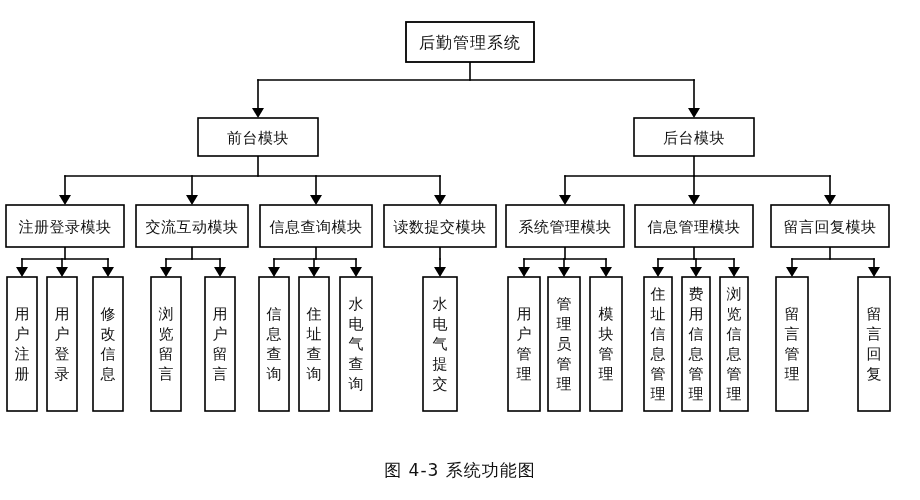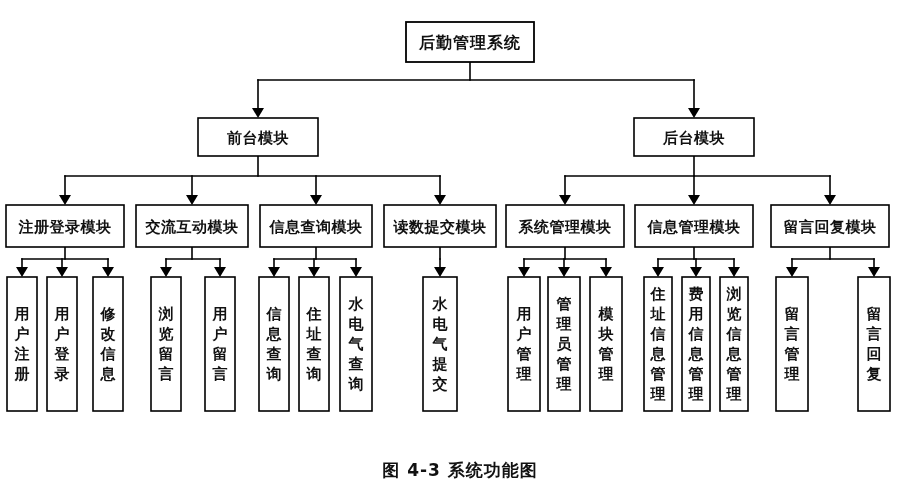--- a/index.html
+++ b/index.html
@@ -3,21 +3,21 @@
 <meta charset="utf-8">
 <title>系统功能图</title>
 <style>
   html,body{margin:0;padding:0;}
   body{
     width:920px;height:500px;
     background:#ffffff;
     font-family:"Liberation Serif","DejaVu Serif",serif;
     overflow:hidden;
   }
-  #diagram-root{position:relative;width:920px;height:444px;font-weight:bold;}
+  #diagram-root{position:relative;width:920px;height:444px;}
   svg#functional-diagram{display:block;width:920px;height:500px;}
   .node-box{fill:#ffffff;stroke:#000000;stroke-width:1.6;}
   .node-box.root{stroke-width:1.8;}
   .node-label{
     font-family:"DejaVu Sans","Liberation Sans",sans-serif;
     fill:#111111;
     text-anchor:middle;
     dominant-baseline:middle;
   }
   .node-label.horiz{font-size:15px;letter-spacing:0.5px;}

